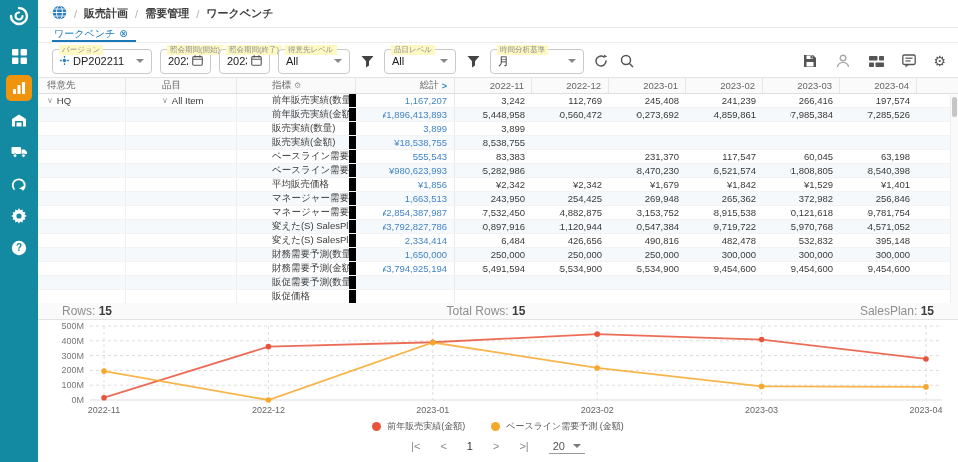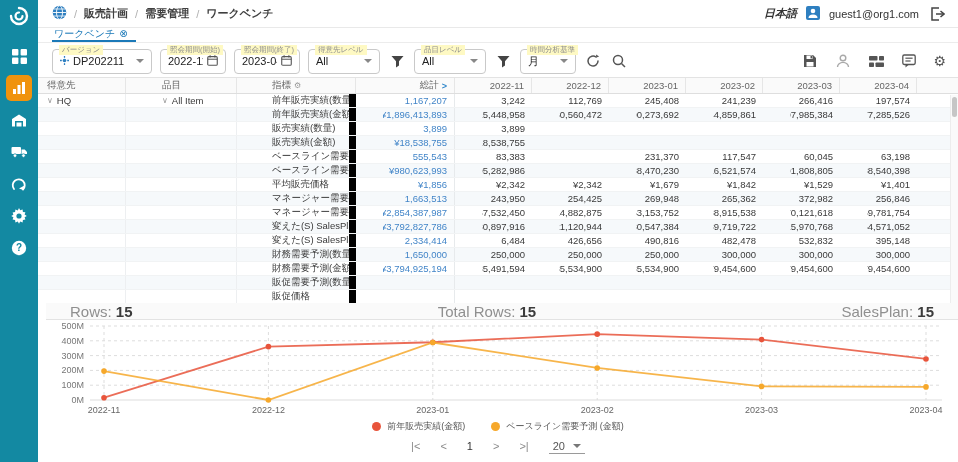--- a/index.html
+++ b/index.html
@@ -35,21 +35,21 @@
   .filterbar { height:34px; flex:0 0 34px; display:flex; align-items:center;
     padding:2px 12px 0 14px; gap:8px; }
   .field { position:relative; height:25px; border:1px solid #c9c9c9; border-radius:4px;
     display:flex; align-items:center; gap:4px; padding:0 7px; font-size:11px; color:#222;
     background:#fff; }
   .flabel { position:absolute; top:-5px; left:6px; font-size:7.5px; color:#8d8d8d;
     background:#fef9c3; padding:0 3px; white-space:nowrap; }
   .fval { flex:1; white-space:nowrap; overflow:hidden; }
   .arrow { width:0; height:0; border-left:4px solid transparent; border-right:4px solid transparent;
     border-top:4px solid #888; flex:0 0 auto; }
-  .w-version{width:100px} .w-date{width:66px} .w-level{width:72px} .w-time{width:56px}
+  .w-version{width:100px} .w-date{width:51px} .w-level{width:72px} .w-time{width:94px}
   .ibtn { display:flex; align-items:center; justify-content:center; width:18px; height:18px; color:#555; }
   .toolbar-right { margin-left:auto; display:flex; align-items:center; gap:15px; }
   .gear-glyph { font-size:14px; color:#555; line-height:1; font-family:"DejaVu Sans",sans-serif; }
 
   
   .table-area { position:relative; flex:0 0 226px; border-top:1px solid #e3e3e3; overflow:hidden; }
   .trow { display:flex; height:14px; align-items:center; font-size:9.5px; color:#3a3a3a;
     border-bottom:1px solid #f1f3f4;gap:27px; }
   .trow.head { height:16px; background:#fafafa; border-bottom:1px solid #dedede; color:#666; }
   .trow.alt { background:#f6f9fb; }
@@ -66,21 +66,21 @@
   .chev { color:#9a9a9a; font-size:8px; }
   .mini-gear { font-size:8px; color:#999; font-family:"DejaVu Sans",sans-serif; }
   .total-arrow { color:#2f86c9; font-weight:bold; font-size:9px; }
   .vscroll { position:absolute; top:17px; right:0; bottom:0; width:8px; background:#fafafa;
     border-left:1px solid #ededed; }
   .vthumb { position:absolute; top:2px; left:1px; width:5px; height:20px; background:#c6c6c6; border-radius:3px; }
 
   
   .statusbar { height:17px; flex:0 0 17px; background:#fafafa; border-bottom:1px solid #e3e3e3;
     display:flex; align-items:center; justify-content:space-between; padding:0 24px;
-    font-size:15px; color:#8f8f8f;margin-left:8px; }
+    font-size:12px; color:#8f8f8f; }
   .statusbar b { color:#3c3c3c; }
 
   
   .chart-wrap { flex:0 0 114px; position:relative; }
   .chart-wrap svg { display:block; }
   .legend { height:16px; display:flex; align-items:center; justify-content:center; gap:26px;
     font-size:9px; color:#555; }
   .legend-item { display:flex; align-items:center; gap:6px; }
   .dot { width:9px; height:9px; border-radius:50%; }
 
@@ -164,36 +164,20 @@
               <line x1="0.7" y1="7.5" x2="14.3" y2="7.5" stroke="#fff" stroke-width="0.9"></line>
               <line x1="1.6" y1="4" x2="13.4" y2="4" stroke="#fff" stroke-width="0.8"></line>
               <line x1="1.6" y1="11" x2="13.4" y2="11" stroke="#fff" stroke-width="0.8"></line>
             </svg></span>
         <span class="crumb-sep">/</span>
         <span>販売計画</span>
         <span class="crumb-sep">/</span>
         <span>需要管理</span>
         <span class="crumb-sep">/</span>
         <span>ワークベンチ</span>
-      </div>
-      <div class="topbar-right">
-        <span class="lang">日本語</span>
-        <span><svg width="14" height="14" viewBox="0 0 14 14">
-              <rect x="0" y="0" width="14" height="14" rx="2" fill="#2e7fc0"></rect>
-              <circle cx="7" cy="5" r="2.3" fill="#fff"></circle>
-              <path d="M2.5 12 a4.5 3.6 0 0 1 9 0 Z" fill="#fff"></path>
-            </svg></span>
-        <span>guest1@org1.com</span>
-        <span class="ibtn">
-            <svg width="15" height="14" viewBox="0 0 15 14">
-              <path d="M9 1 H2 V13 H9" stroke="#444" stroke-width="1.5" fill="none"></path>
-              <line x1="6" y1="7" x2="13" y2="7" stroke="#444" stroke-width="1.5"></line>
-              <path d="M10.5 4 L14 7 L10.5 10" stroke="#444" stroke-width="1.5" fill="none"></path>
-            </svg>
-          </span>
       </div>
     </header>
 
     <div class="tabbar">
       <div class="tab">
         <span>ワークベンチ</span>
         <span class="tab-close">⊗</span>
       </div>
     </div>
 

